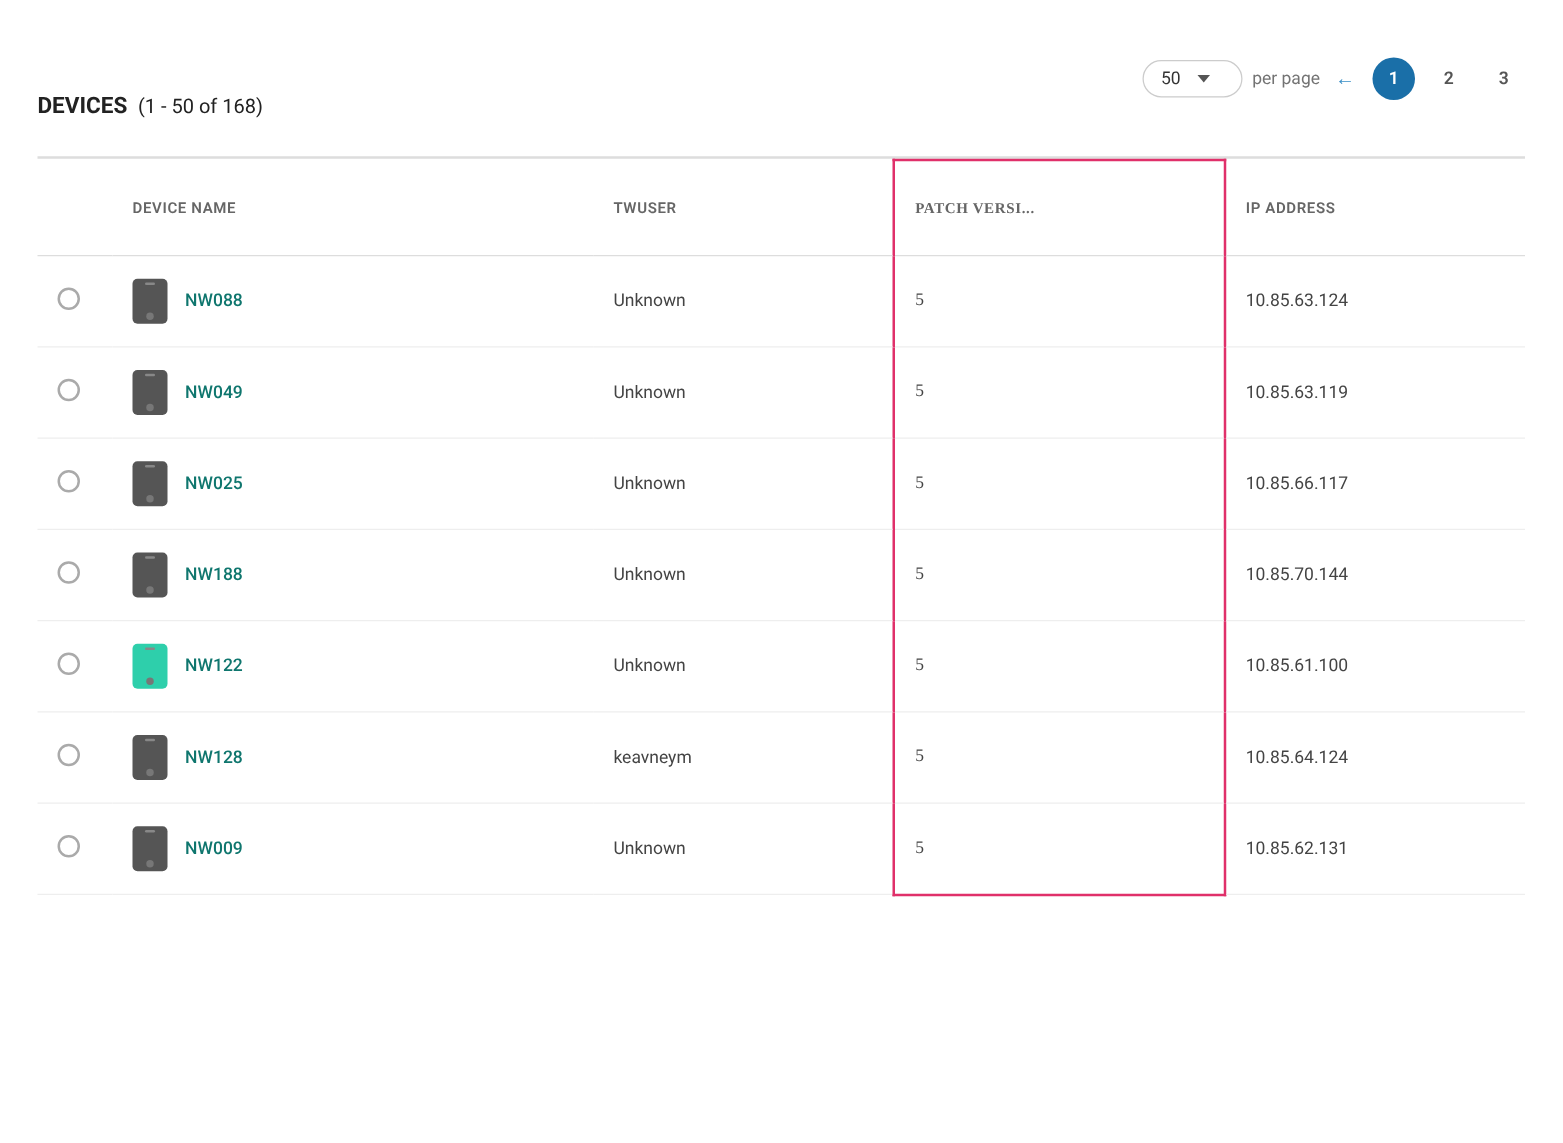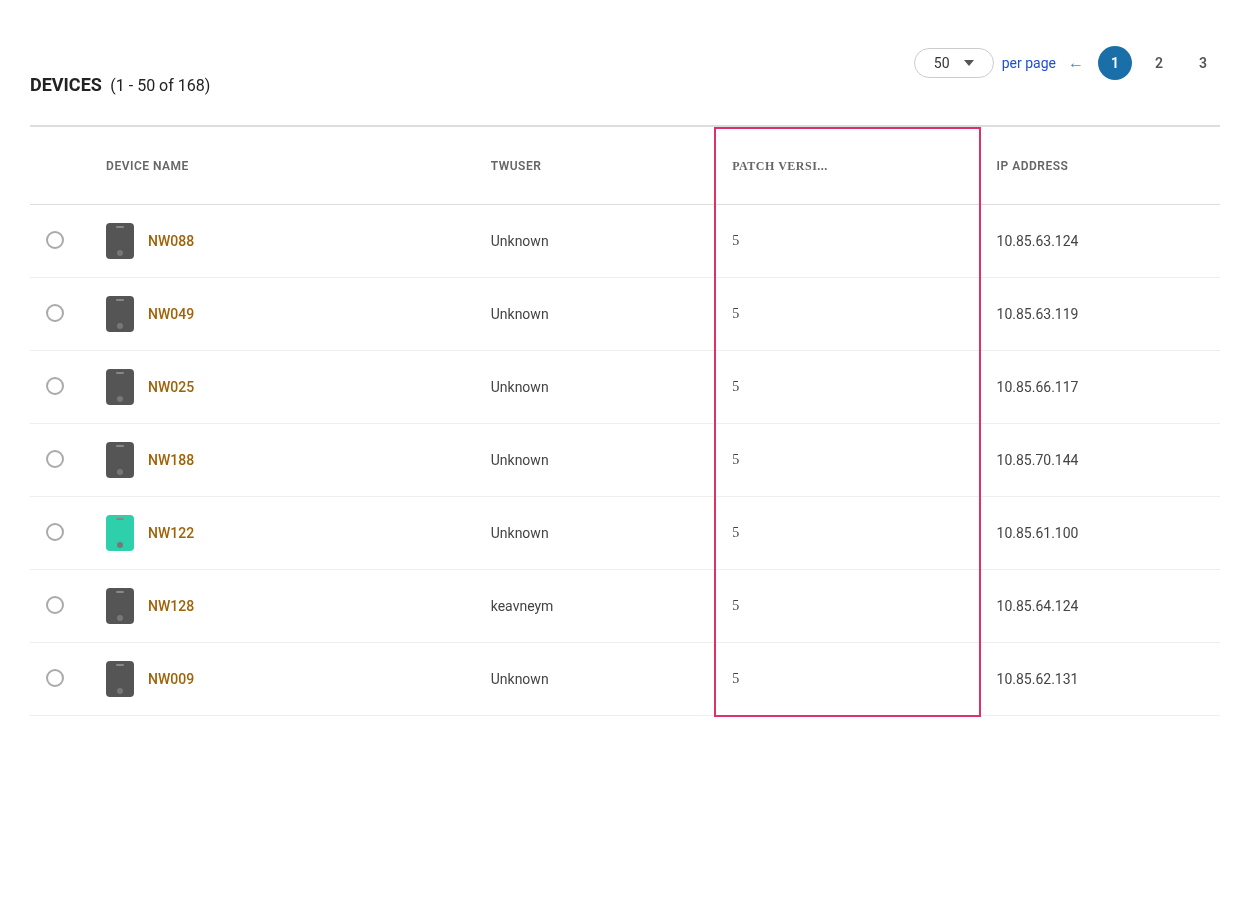--- a/index.html
+++ b/index.html
@@ -42,25 +42,25 @@
       border: 1px solid #ccc;
       border-radius: 20px;
       padding: 6px 14px;
       font-size: 14px;
       display: flex;
       align-items: center;
       gap: 10px;
       cursor: pointer;
       background: #fff;
       min-width: 80px;
-      justify-content: center;
+      justify-content: flex-start;
     }
 
     .per-page-label {
-      color: #1d4ed8;
+      color: #737373;
       font-size: 14px;
     }
 
     .pagination {
       display: flex;
       align-items: center;
       gap: 10px;
     }
 
     .pagination-arrow {
@@ -193,21 +193,21 @@
       height: 6px;
       background: #777;
       border-radius: 50%;
     }
 
     .device-icon.green {
       background: #2ecfab;
     }
 
     .device-link {
-      color: #a16207;
+      color: #0f766e;
       text-decoration: none;
       font-size: 14px;
       font-weight: 500;
     }
 
     thead th.col-patch-highlighted {
       border-left: 2.5px solid #e0306a;
       border-right: 2.5px solid #e0306a;
       border-top: 2.5px solid #e0306a;
     }

